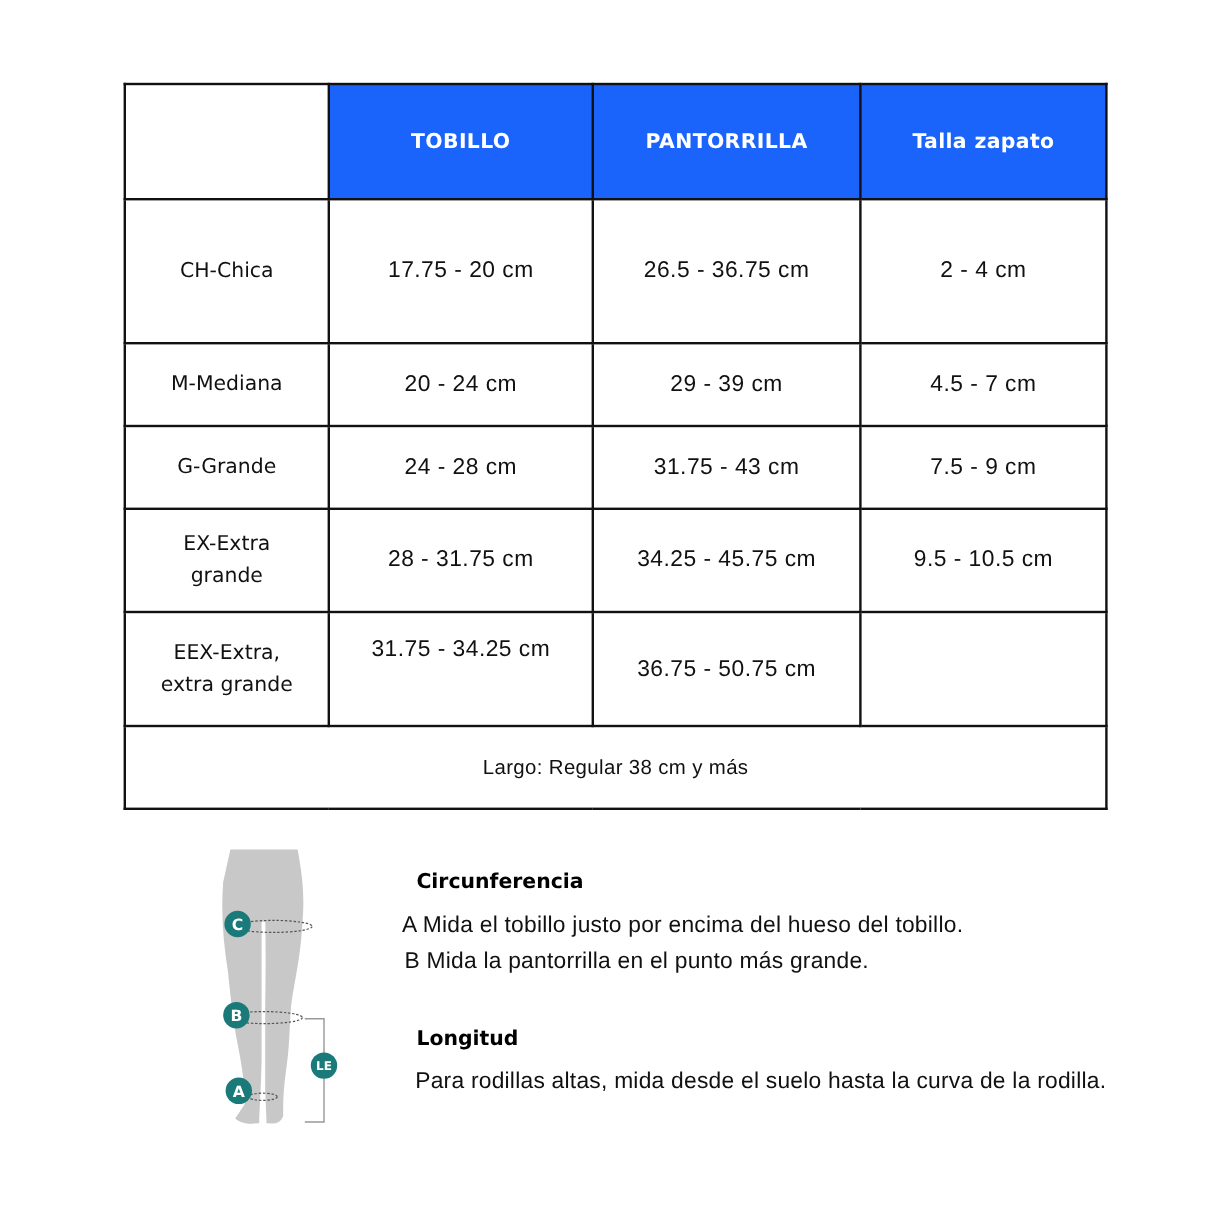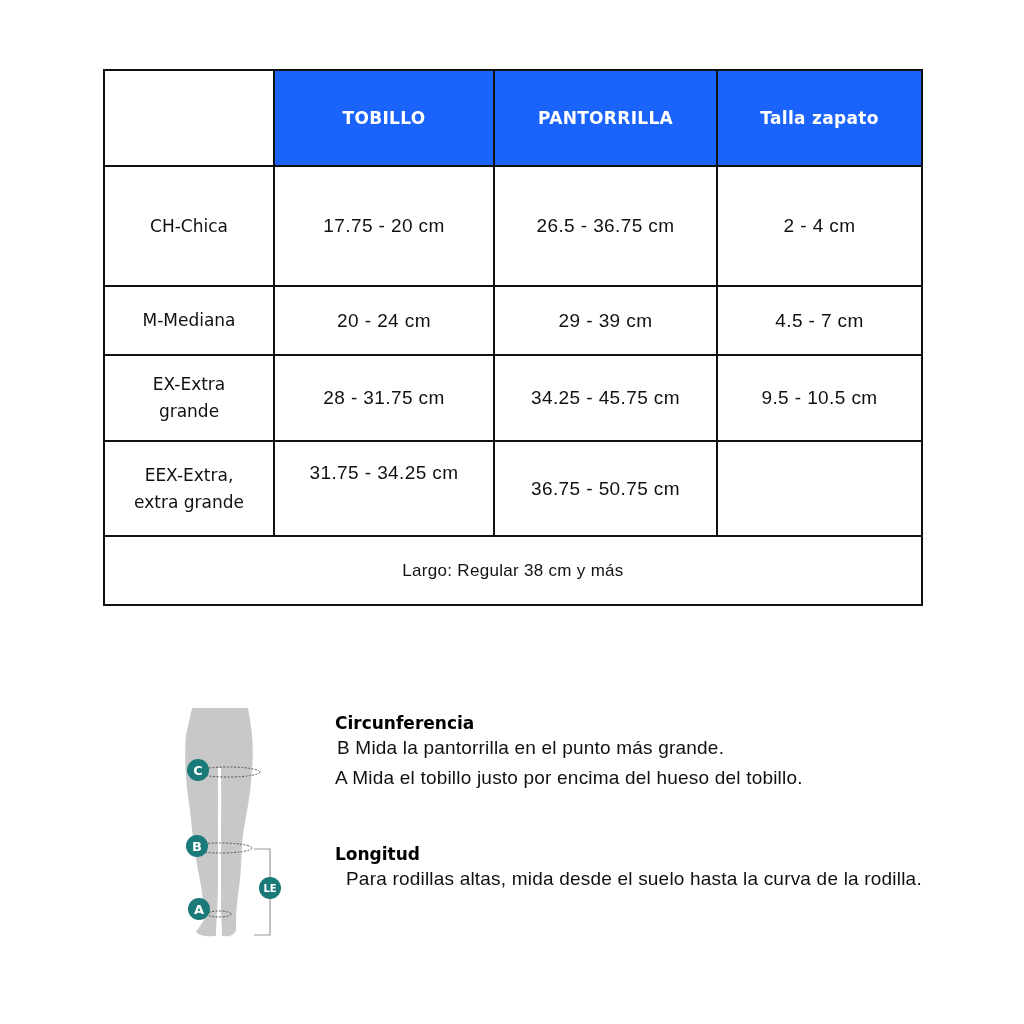--- a/index.html
+++ b/index.html
@@ -23,21 +23,21 @@
     font-family:"DejaVu Sans", sans-serif; font-weight:normal; font-size:17px; line-height:27px;
   }
   .size-table td.val { font-size:19px; letter-spacing:0.4px; }
   .size-table td.val.top { vertical-align:top; padding-top:20px; }
   .size-table td.foot { font-size:17px; letter-spacing:0.3px; }
 
   .leg-figure { position:absolute; left:170px; top:700px; width:120px; height:250px; }
 
   .info { position:absolute; left:335px; width:600px; }
   .info h3 {
-    margin:0; font-family:"DejaVu Sans", sans-serif; font-weight:bold; font-size:17px; color:#000;
+    margin:12px; font-family:"DejaVu Sans", sans-serif; font-weight:bold; font-size:17px; color:#000;
   }
   .info p { margin:0; font-size:19px; line-height:30px; color:#111; letter-spacing:0.2px; }
   #circ { top:713px; }
   #long { top:844px; }
 </style>
 </head>
 <body>
 
 <table class="size-table">
   <colgroup>
@@ -57,20 +57,26 @@
     <td class="rowlabel">CH-Chica</td>
     <td class="val">17.75 - 20 cm</td>
     <td class="val">26.5 - 36.75 cm</td>
     <td class="val">2 - 4 cm</td>
   </tr>
   <tr style="height:69px">
     <td class="rowlabel">M-Mediana</td>
     <td class="val">20 - 24 cm</td>
     <td class="val">29 - 39 cm</td>
     <td class="val">4.5 - 7 cm</td>
+  </tr>
+  <tr style="height:69px">
+    <td class="rowlabel">G-Grande</td>
+    <td class="val">24 - 28 cm</td>
+    <td class="val">31.75 - 43 cm</td>
+    <td class="val">7.5 - 9 cm</td>
   </tr>
   <tr style="height:86px">
     <td class="rowlabel">
       <div>EX-Extra</div>
       <div>grande</div>
     </td>
     <td class="val">28 - 31.75 cm</td>
     <td class="val">34.25 - 45.75 cm</td>
     <td class="val">9.5 -  10.5 cm</td>
   </tr>
@@ -116,20 +122,20 @@
     <text x="29" y="214" text-anchor="middle" font-family="DejaVu Sans, sans-serif" font-weight="bold" font-size="13" fill="#fff">A</text>
   </g>
   <g>
     <circle cx="100" cy="188" r="11" fill="#1a7a7a"></circle>
     <text x="100" y="192" text-anchor="middle" font-family="DejaVu Sans, sans-serif" font-weight="bold" font-size="10" fill="#fff">LE</text>
   </g>
 </svg>
 
 <div class="info" id="circ">
   <h3>Circunferencia</h3>
+  <p>A Mida el tobillo justo por encima del hueso del tobillo.</p>
   <p style="padding-left:2px">B Mida la pantorrilla en el punto más grande.</p>
-  <p>A Mida el tobillo justo por encima del hueso del tobillo.</p>
 </div>
 
 <div class="info" id="long">
   <h3>Longitud</h3>
   <p style="width:580px; line-height:27px; margin-top:1px;margin-left:11px;">Para rodillas altas, mida desde el suelo hasta la curva de la rodilla.</p>
 </div>
 
 </body></html>

